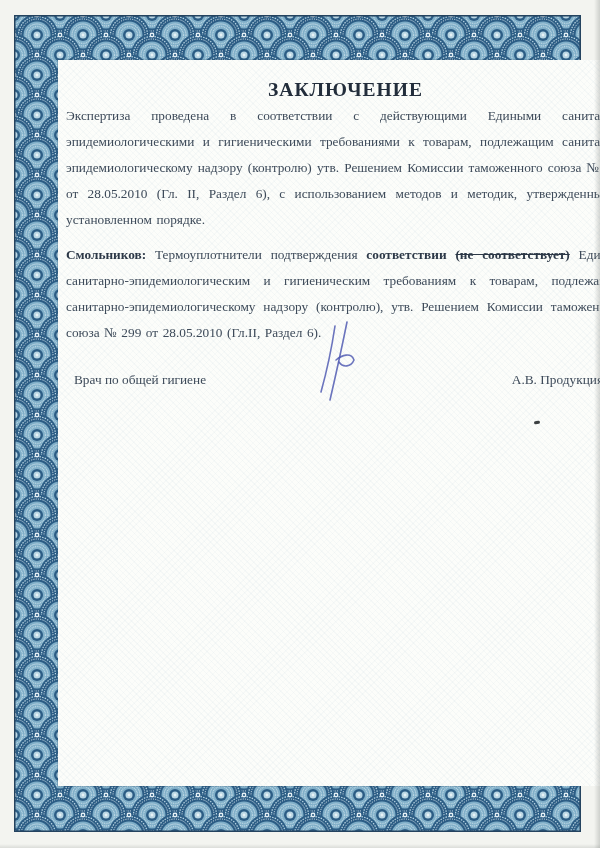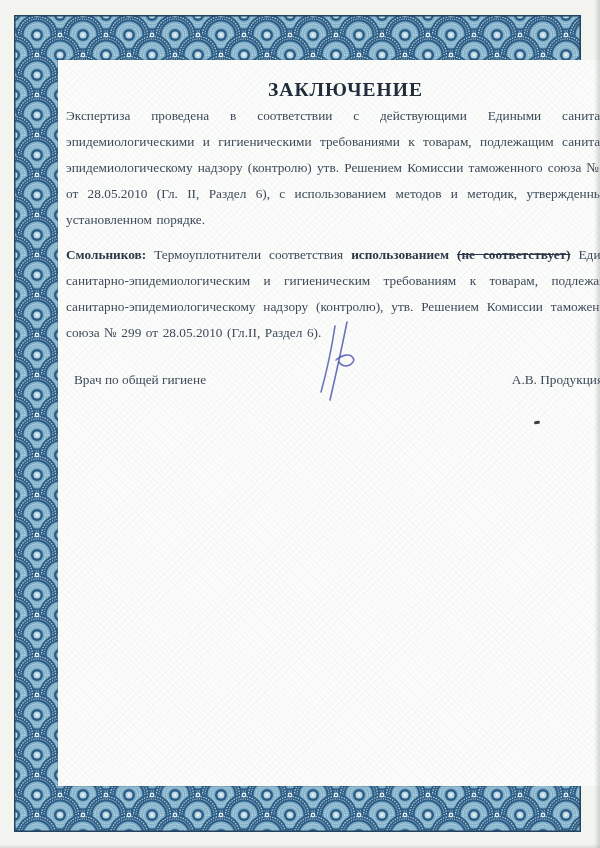--- a/index.html
+++ b/index.html
@@ -112,22 +112,22 @@
   <div class="panel">
 
     <h1 class="doc-title">ЗАКЛЮЧЕНИЕ</h1>
 
     <p class="doc-par first">
       <span>Экспертиза проведена в соответствии с действующими Едиными санитарно-эпидемиологическими и гигиеническими требованиями к товарам, подлежащим санитарно-эпидемиологическому надзору (контролю) утв. Решением Комиссии таможенного союза № 299 от 28.05.2010 (Гл. II, Раздел 6), с использованием методов и методик, утвержденных в установленном порядке.</span>
     </p>
 
     <p class="doc-par">
       <span class="b">Смольников:</span>
-      <span>Термоуплотнители соответствия</span>
-      <span class="b">использованием</span>
+      <span>Термоуплотнители подтверждения</span>
+      <span class="b">соответствии</span>
       <span class="b strike">(не соответствует)</span>
       <span>Единым санитарно-эпидемиологическим и гигиеническим требованиям к товарам, подлежащим санитарно-эпидемиологическому надзору (контролю), утв. Решением Комиссии таможенного союза № 299 от 28.05.2010 (Гл.II, Раздел 6).</span>
     </p>
 
 
     <div class="sig-row">
       <span>Врач по общей гигиене</span>
       <span>А.В. Продукция</span>
     </div>
 

